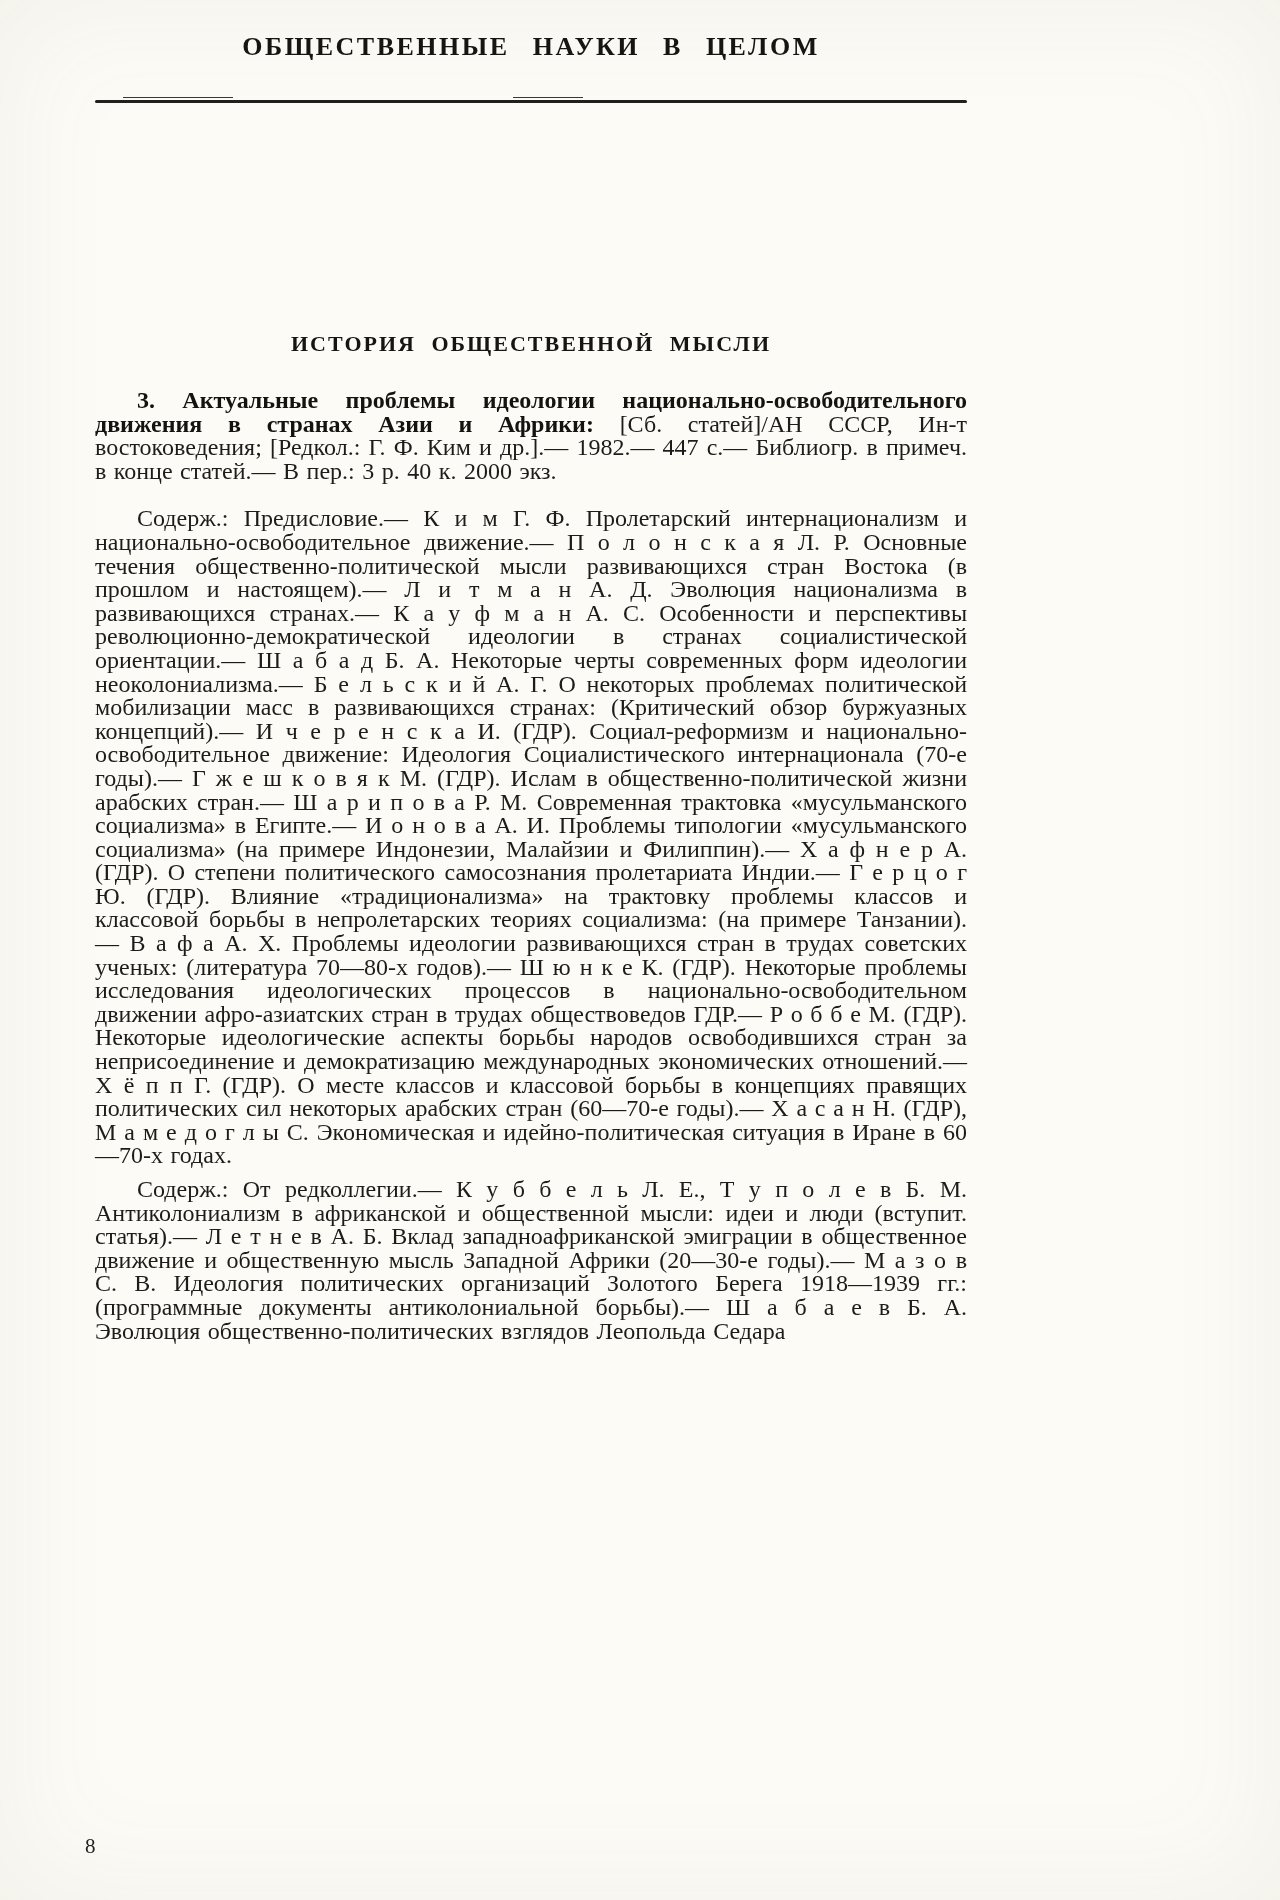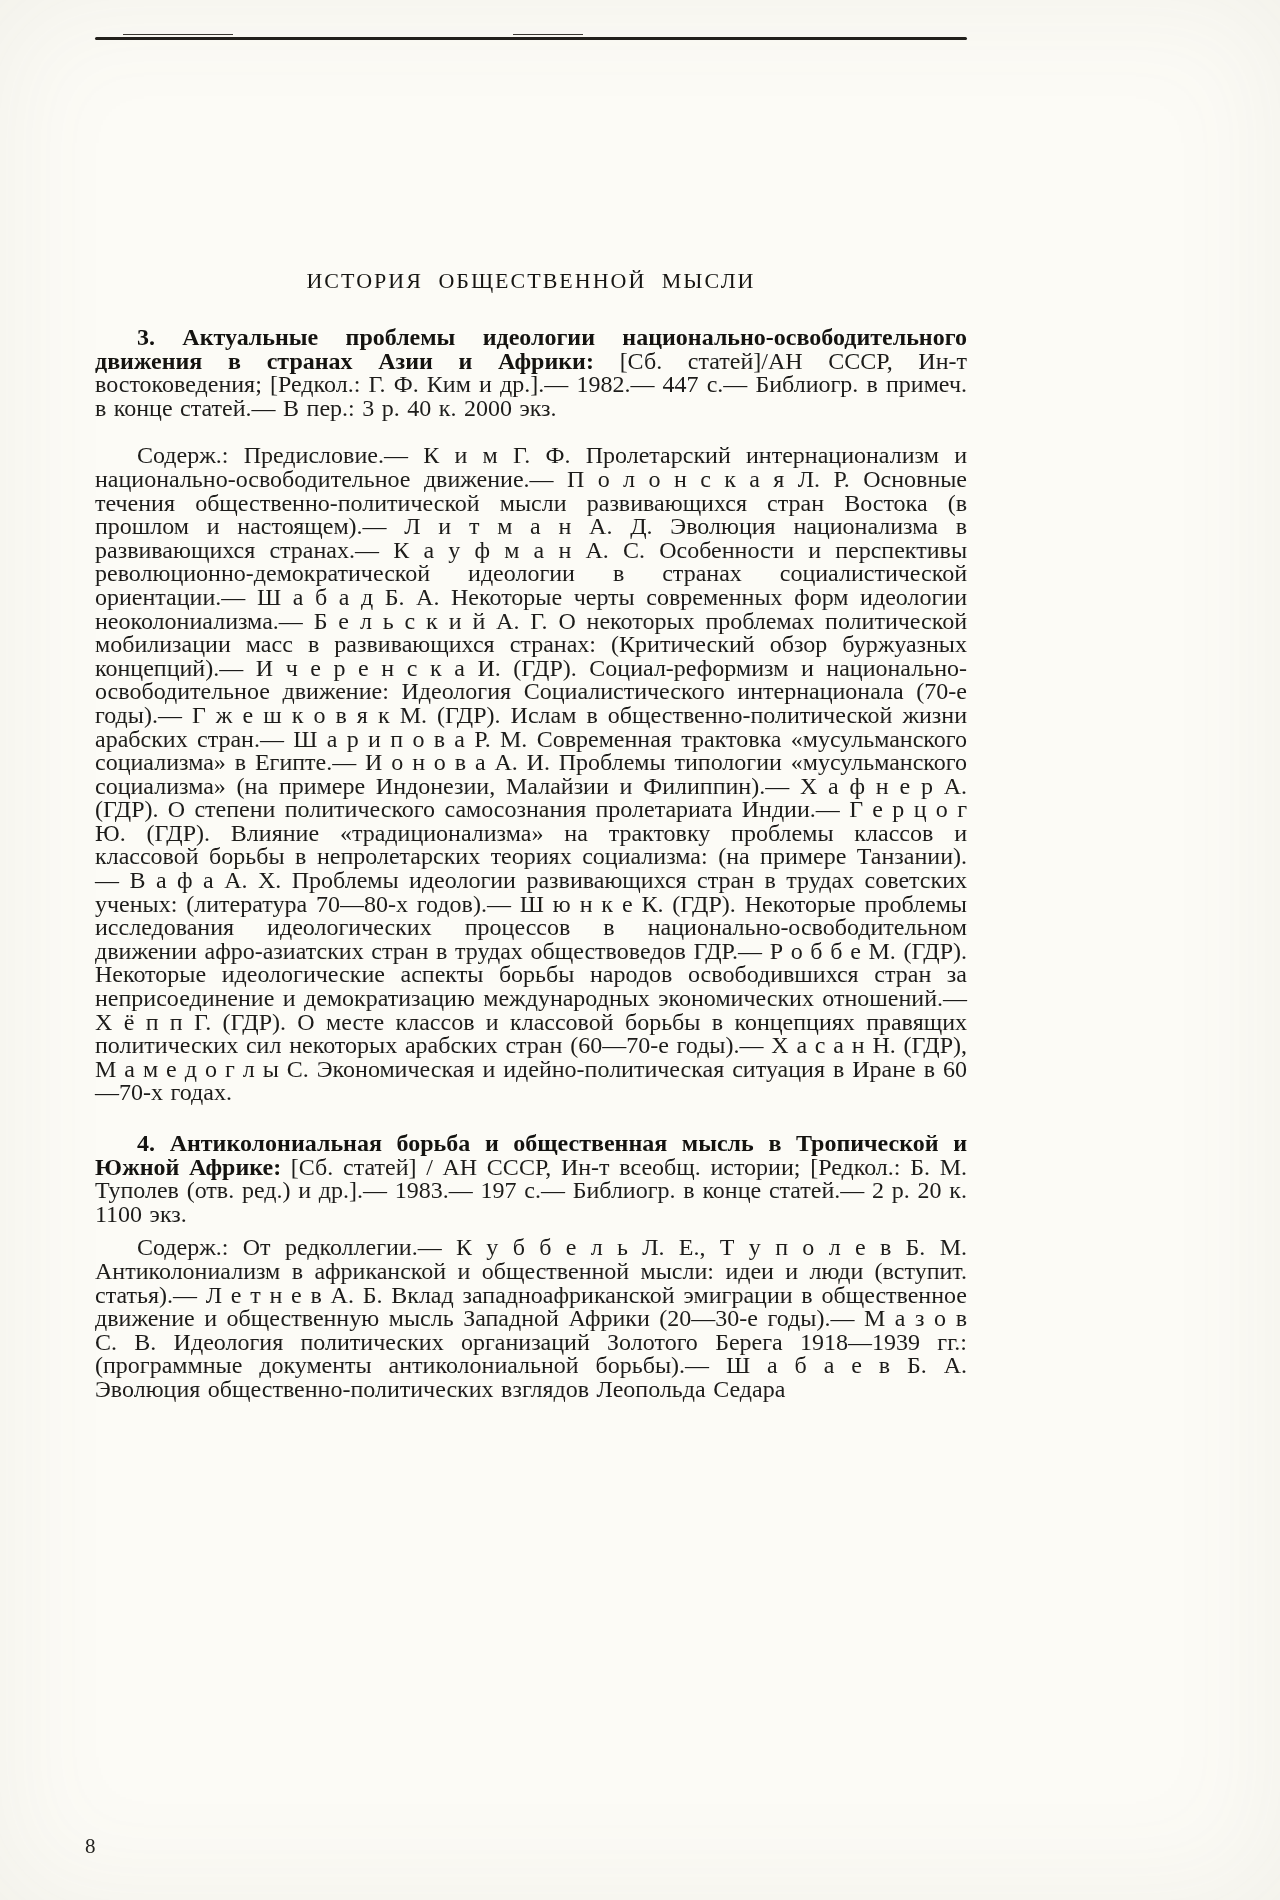--- a/index.html
+++ b/index.html
@@ -55,21 +55,21 @@
     height: 1px;
     background: #3a3731;
   }
   .rule-artifact.a1 { left: 28px;  width: 110px; }
   .rule-artifact.a2 { left: 418px; width: 70px;  }
   .section-title {
     margin: 0;
     margin-top: 228px;
     font-size: 22px;
     line-height: 26px;
-    font-weight: normal;
+    font-weight: bold;
     text-align: center;
     letter-spacing: 2px;
     word-spacing: 8px;
     color: #161512;
   }
   p.bib {
     margin: 0;
     font-size: 24px;
     line-height: 23.6px;
     text-align: justify;
@@ -88,33 +88,33 @@
     font-size: 21px;
     color: #242320;
   }
 </style>
 </head>
 <body>
 
 <div class="page">
   <div class="content">
 
+    <h1 class="header-title">ОБЩЕСТВЕННЫЕ НАУКИ В ЦЕЛОМ</h1>
 
     <div class="rule-wrap">
       <span class="rule-artifact a1"></span>
       <span class="rule-artifact a2"></span>
       <span class="rule-main"></span>
     </div>
 
     <h2 class="section-title">ИСТОРИЯ ОБЩЕСТВЕННОЙ МЫСЛИ</h2>
 
     <p class="bib entry-head"><b>3. Актуальные проблемы идеологии национально-освободительного движения в странах Азии и Африки:</b><span> [Сб. статей]/АН СССР, Ин-т востоковедения; [Редкол.: Г. Ф. Ким и др.].— 1982.— 447 с.— Библиогр. в примеч. в конце статей.— В пер.: 3 р. 40 к. 2000 экз.</span></p>
 
     <p class="bib contents">Содерж.: Предисловие.— К и м  Г. Ф. Пролетарский интернационализм и национально-освободительное движение.— П о л о н с к а я  Л. Р. Основные течения общественно-политической мысли развивающихся стран Востока (в прошлом и настоящем).— Л и т м а н  А. Д. Эволюция национализма в развивающихся странах.— К а у ф м а н  А. С. Особенности и перспективы революционно-демократической идеологии в странах социалистической ориентации.— Ш а б а д  Б. А. Некоторые черты современных форм идеологии неоколониализма.— Б е л ь с к и й  А. Г. О некоторых проблемах политической мобилизации масс в развивающихся странах: (Критический обзор буржуазных концепций).— И ч е р е н с к а  И. (ГДР). Социал-реформизм и национально-освободительное движение: Идеология Социалистического интернационала (70-е годы).— Г ж е ш к о в я к  М. (ГДР). Ислам в общественно-политической жизни арабских стран.— Ш а р и п о в а  Р. М. Современная трактовка «мусульманского социализма» в Египте.— И о н о в а  А. И. Проблемы типологии «мусульманского социализма» (на примере Индонезии, Малайзии и Филиппин).— Х а ф н е р  А. (ГДР). О степени политического самосознания пролетариата Индии.— Г е р ц о г  Ю. (ГДР). Влияние «традиционализма» на трактовку проблемы классов и классовой борьбы в непролетарских теориях социализма: (на примере Танзании).— В а ф а  А. Х. Проблемы идеологии развивающихся стран в трудах советских ученых: (литература 70—80-х годов).— Ш ю н к е  К. (ГДР). Некоторые проблемы исследования идеологических процессов в национально-освободительном движении афро-азиатских стран в трудах обществоведов ГДР.— Р о б б е  М. (ГДР). Некоторые идеологические аспекты борьбы народов освободившихся стран за неприсоединение и демократизацию международных экономических отношений.— Х ё п п  Г. (ГДР). О месте классов и классовой борьбы в концепциях правящих политических сил некоторых арабских стран (60—70-е годы).— Х а с а н  Н. (ГДР), М а м е д о г л ы  С. Экономическая и идейно-политическая ситуация в Иране в 60—70-х годах.</p>
 
-    <p class="bib entry-head-2"><b>4. Антиколониальная борьба и общественная мысль в Тропической и Южной Африке:</b><span> [Сб. статей] / АН СССР, Ин-т всеобщ. истории; [Редкол.: Б. М. Туполев (отв. ред.) и др.].— 1983.— 197 с.— Библиогр. в конце статей.— 2 р. 20 к. 1100 экз.</span></p>
 
     <p class="bib contents-2">Содерж.: От редколлегии.— К у б б е л ь  Л. Е., Т у п о л е в  Б. М. Антиколониализм в африканской и общественной мысли: идеи и люди (вступит. статья).— Л е т н е в  А. Б. Вклад западноафриканской эмиграции в общественное движение и общественную мысль Западной Африки (20—30-е годы).— М а з о в  С. В. Идеология политических организаций Золотого Берега 1918—1939 гг.: (программные документы антиколониальной борьбы).— Ш а б а е в  Б. А. Эволюция общественно-политических взглядов Леопольда Седара</p>
 
   </div>
 
   <div class="page-number">8</div>
 </div>
 
 </body></html>

